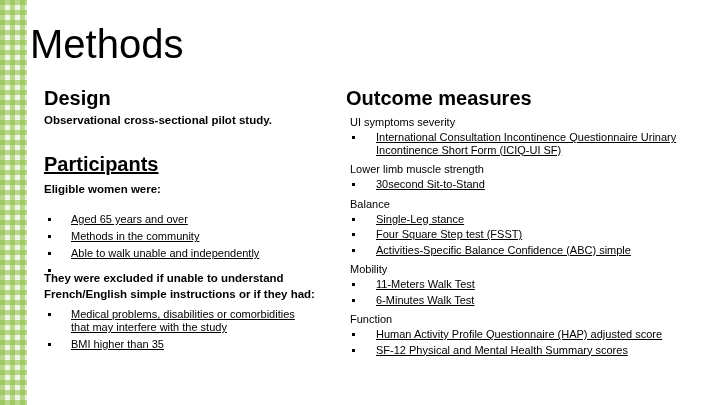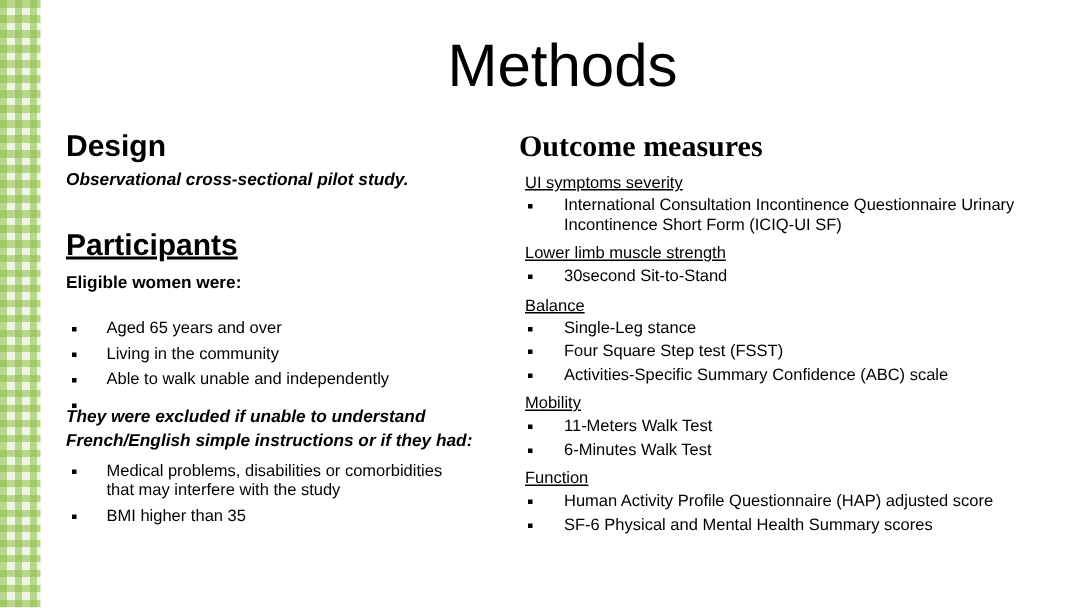--- a/index.html
+++ b/index.html
@@ -11,101 +11,101 @@
     }
     .gingham {
       position: absolute; left: 0; top: 0; width: 27px; height: 405px;
       background-color: #eef5e2;
       background-image:
         repeating-linear-gradient(90deg, rgba(140,190,70,0.55) 0px, rgba(140,190,70,0.55) 5px, transparent 5px, transparent 10px),
         repeating-linear-gradient(0deg, rgba(140,190,70,0.55) 0px, rgba(140,190,70,0.55) 5px, transparent 5px, transparent 10px);
     }
     .title {
       position: absolute; left: 0; right: 0; top: 22px;
-      text-align: center; font-size: 40px; font-weight: normal; letter-spacing: 0px;
+      font-size: 40px; font-weight: normal; letter-spacing: 0px;
       padding-left: 30px;
     }
     .col { position: absolute; }
     .col-left { left: 44px; top: 86px; width: 300px; }
     .col-right { left: 346px; top: 86px; width: 365px; }
     .h2 { font-size: 20px; font-weight: bold; line-height: 24px; margin: 0; }
     .subtext { font-size: 11.5px; font-weight: bold; line-height: 15px; }
     .bullets { list-style: none; margin: 0; padding: 0; }
     .bullets li {
-      position: relative; padding-left: 27px; font-size: 11px; line-height: 13px; margin-bottom: 4px;
+      position: relative; padding-left: 27px; font-size: 11px; line-height: 13px; margin-bottom: 4px; text-decoration: underline;
     }
     .bullets li .dot {
       position: absolute; left: 4px; top: 5px; width: 3px; height: 3px; background: #000;
     }
     .rbullets li { padding-left: 30px; margin-bottom: 3px; font-size: 11px; line-height: 12.5px; }
     .rbullets li .dot { left: 6px; }
-    .sub-h { font-size: 11px; text-decoration: underline; line-height: 14px; margin: 0 0 2px 4px; }
+    .sub-h { font-size: 11px; line-height: 14px; margin: 0 0 2px 4px; }
     .group { margin-bottom: 6px; }
   </style>
 </head>
 <body>
 
 <div class="gingham"></div>
 
 <div class="title">Methods</div>
 
 <div class="col col-left">
   <div class="h2">Design</div>
-  <div class="subtext" style="font-size:11.5px;margin-top:3px;font-style:italic;">Observational cross-sectional pilot study.</div>
+  <div class="subtext" style="font-size:11.5px;margin-top:3px;">Observational cross-sectional pilot study.</div>
 
   <div class="h2" style="margin-top:24px;text-decoration:underline;">Participants</div>
   <div class="subtext" style="margin-top:6px;margin-bottom:16px;">Eligible women were:</div>
   <ul class="bullets">
     <li><span class="dot"></span><span>Aged 65 years and over</span></li>
-    <li><span class="dot"></span><span>Living in the community</span></li>
+    <li><span class="dot"></span><span>Methods in the community</span></li>
     <li><span class="dot"></span><span>Able to walk unable and independently</span></li>
     <li style="padding-right:20px;"><span class="dot"></span></li>
   </ul>
 
-  <div class="subtext" style="margin-top:10px;margin-bottom:6px;line-height:16px;padding-right:10px;font-style:italic;">They were excluded if unable to understand French/English simple instructions or if they had:</div>
+  <div class="subtext" style="margin-top:10px;margin-bottom:6px;line-height:16px;padding-right:10px;">They were excluded if unable to understand French/English simple instructions or if they had:</div>
   <ul class="bullets">
     <li style="padding-right:30px;"><span class="dot"></span><span>Medical problems, disabilities or comorbidities that may interfere with the study</span></li>
     <li><span class="dot"></span><span>BMI higher than 35</span></li>
   </ul>
 </div>
 
 <div class="col col-right">
-  <div class="h2" style="margin-bottom:5px;font-family:Liberation Serif, serif;">Outcome measures</div>
+  <div class="h2" style="margin-bottom:5px;">Outcome measures</div>
 
   <div class="group">
     <div class="sub-h">UI symptoms severity</div>
     <ul class="bullets rbullets">
       <li style="padding-right:20px;"><span class="dot"></span><span>International Consultation Incontinence Questionnaire Urinary Incontinence Short Form (ICIQ-UI SF)</span></li>
     </ul>
   </div>
 
   <div class="group">
     <div class="sub-h">Lower limb muscle strength</div>
     <ul class="bullets rbullets">
       <li><span class="dot"></span><span>30second Sit-to-Stand</span></li>
     </ul>
   </div>
 
   <div class="group">
     <div class="sub-h">Balance</div>
     <ul class="bullets rbullets">
       <li><span class="dot"></span><span>Single-Leg stance</span></li>
       <li><span class="dot"></span><span>Four Square Step test (FSST)</span></li>
-      <li><span class="dot"></span><span>Activities-Specific Summary Confidence (ABC) scale</span></li>
+      <li><span class="dot"></span><span>Activities-Specific Balance Confidence (ABC) simple</span></li>
     </ul>
   </div>
 
   <div class="group">
     <div class="sub-h">Mobility</div>
     <ul class="bullets rbullets">
       <li><span class="dot"></span><span>11-Meters Walk Test</span></li>
       <li><span class="dot"></span><span>6-Minutes Walk Test</span></li>
     </ul>
   </div>
 
   <div class="group">
     <div class="sub-h">Function</div>
     <ul class="bullets rbullets">
       <li><span class="dot"></span><span>Human Activity Profile Questionnaire (HAP) adjusted score</span></li>
-      <li><span class="dot"></span><span>SF-6 Physical and Mental Health Summary scores</span></li>
+      <li><span class="dot"></span><span>SF-12 Physical and Mental Health Summary scores</span></li>
     </ul>
   </div>
 </div>
 
 </body></html>

